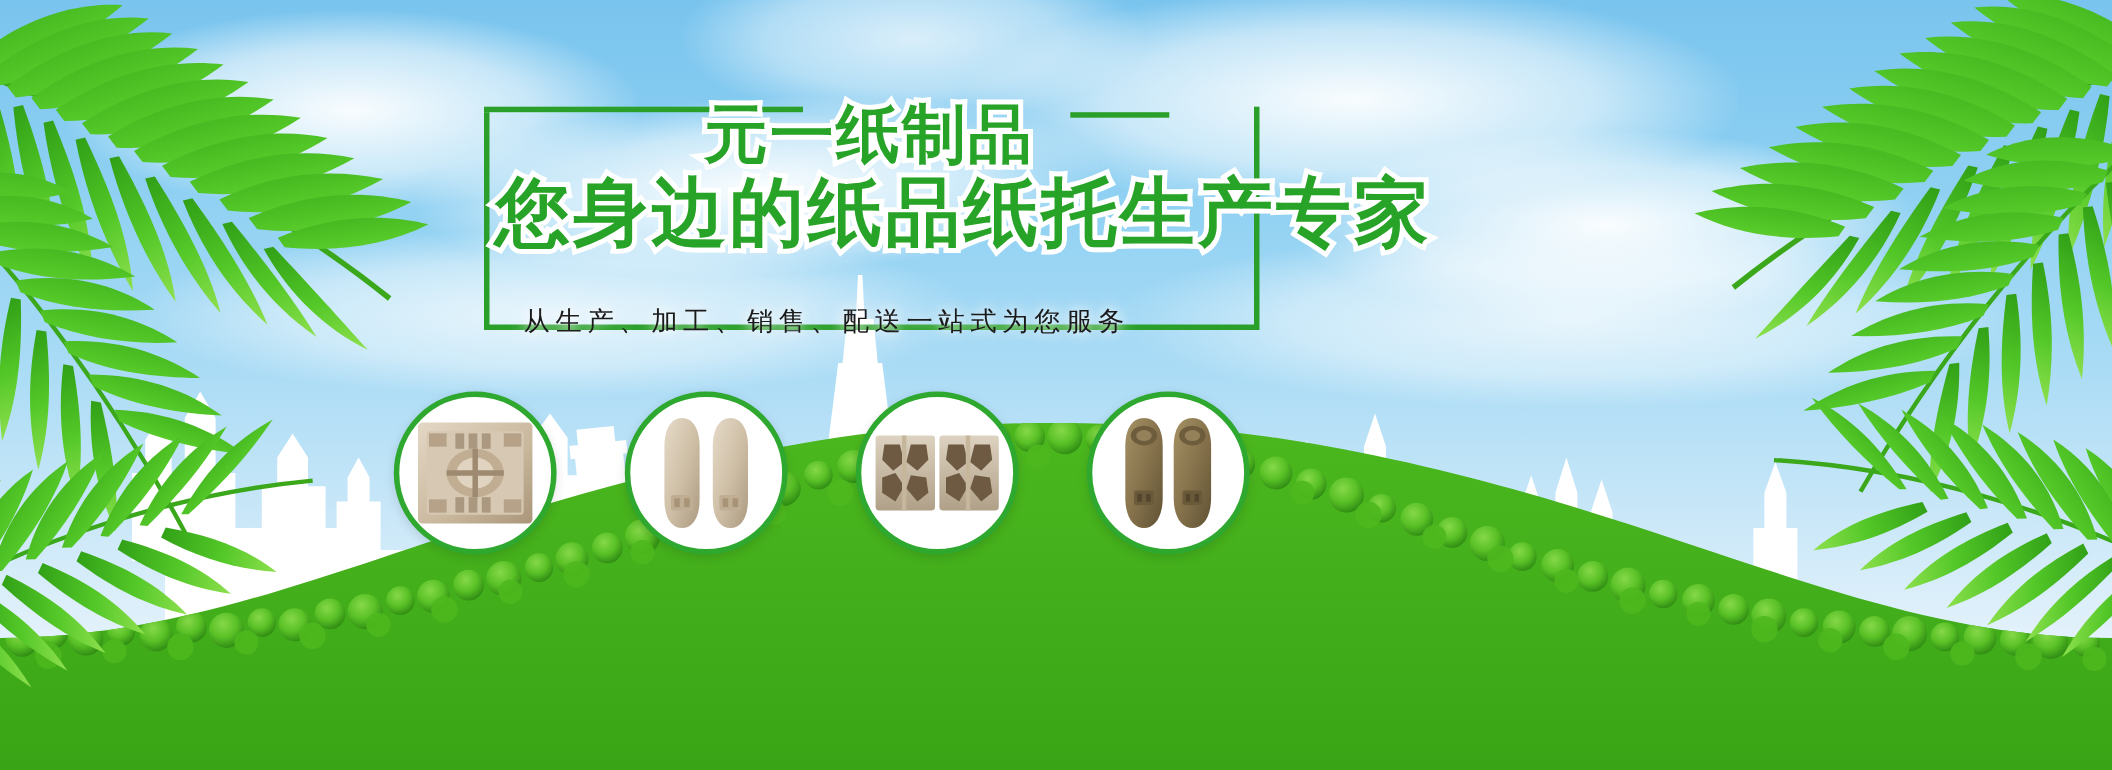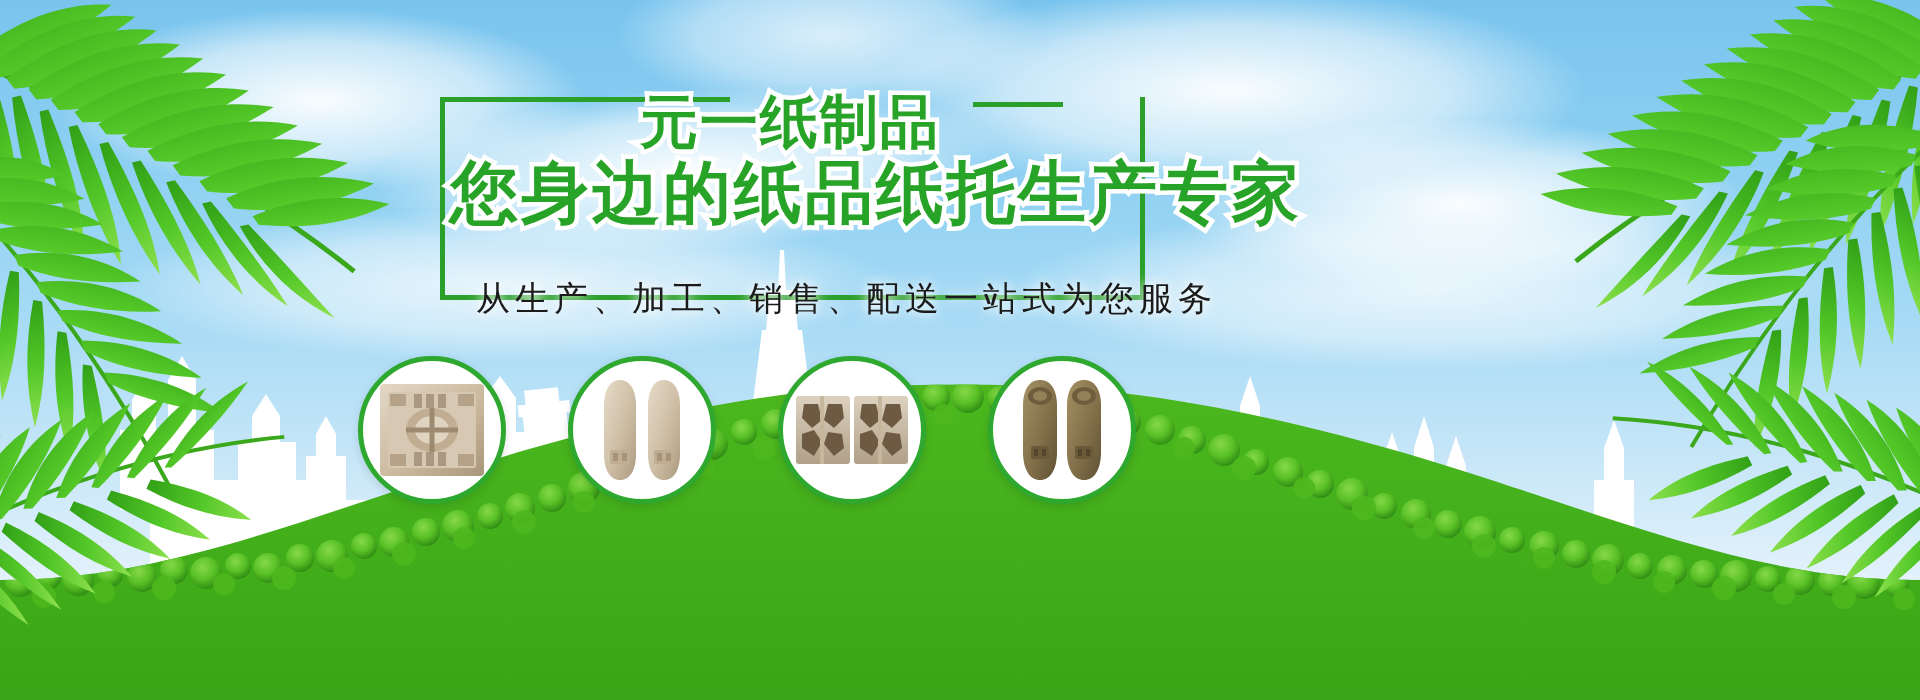--- a/index.html
+++ b/index.html
@@ -88,21 +88,21 @@
     white-space:nowrap;
     -webkit-text-stroke: 9px #ffffff;
     paint-order: stroke fill;
     font-family:"DejaVu Sans","Liberation Sans",sans-serif;
   }
   .title-1 { left:200px; top:4px;  font-size:58px; }
   .title-2 { left:10px;  top:68px; font-size:68px; letter-spacing:3px; }
 
   .subtitle {
     position:absolute; left:36px; top:196px;
-    font-size:34px; color:#1b1b1b; letter-spacing:5px;
+    font-size:24px; color:#1b1b1b; letter-spacing:5px;
     white-space:nowrap;
     font-family:"DejaVu Sans","Liberation Sans",sans-serif;
     text-shadow:0 0 10px rgba(255,255,255,.95), 0 0 18px rgba(255,255,255,.9);
   }
 
   
   .products { position:absolute; left:0; top:0; width:1920px; height:700px; }
   .pcircle {
     position:absolute;
     border-radius:50%;

